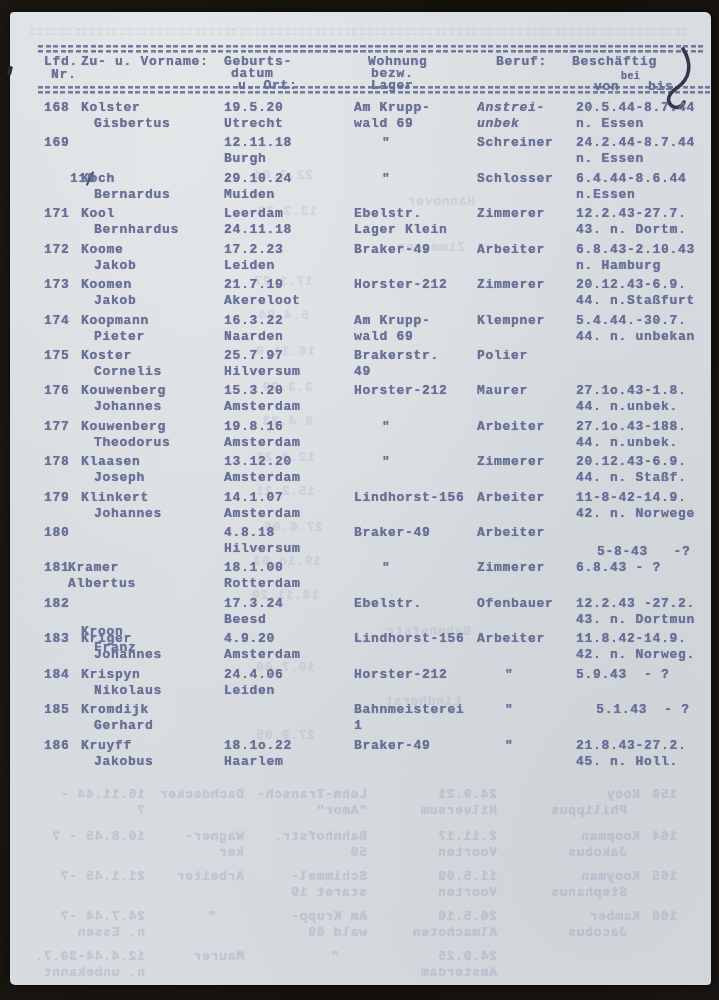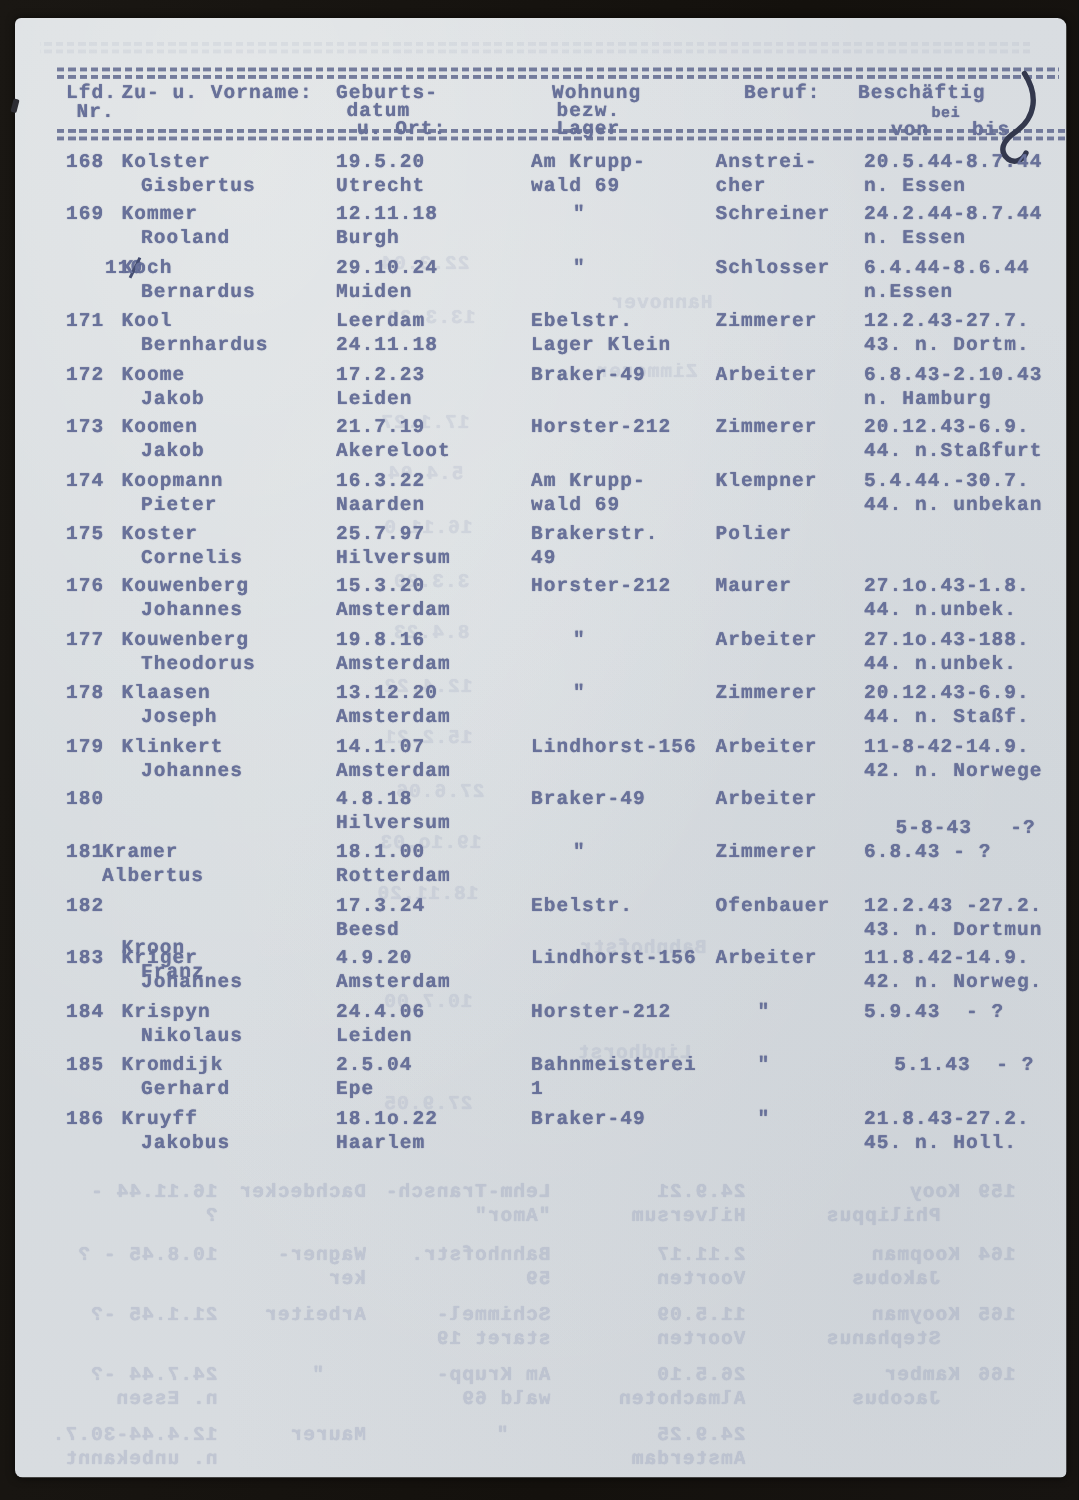--- a/index.html
+++ b/index.html
@@ -232,36 +232,32 @@
             <div class="ln ind">Gisbertus</div>
           </div>
           <div class="cell" style="left: 214px; width: 128px;">
             <div class="ln">19.5.20</div>
             <div class="ln">Utrecht</div>
           </div>
           <div class="cell" style="left: 344px; width: 122px;">
             <div class="ln">Am Krupp-</div>
             <div class="ln">wald 69</div>
           </div>
-          <div class="cell" style="left: 467px; width: 98px;">
+          <div class="cell" style="left: 467px; width: 98px; font-style: italic;">
             <div class="ln">Anstrei-</div>
-            <div class="ln">cher</div>
+            <div class="ln">unbek</div>
           </div>
           <div class="cell" style="left: 566px; width: 134px;">
             <div class="ln">20.5.44-8.7.44</div>
             <div class="ln">n. Essen</div>
           </div>
         </div>
         <div class="row" style="top: 123.42px;">
           <div class="cell" style="left: 34px; width: 40px;">
             <div class="ln">169</div>
-          </div>
-          <div class="cell" style="left: 71px; width: 142px;">
-            <div class="ln">Kommer</div>
-            <div class="ln ind">Rooland</div>
           </div>
           <div class="cell" style="left: 214px; width: 128px;">
             <div class="ln">12.11.18</div>
             <div class="ln">Burgh</div>
           </div>
           <div class="cell" style="left: 344px; width: 122px;">
             <div class="ln ditto">"</div>
           </div>
           <div class="cell" style="left: 467px; width: 98px;">
             <div class="ln">Schreiner</div>
@@ -609,24 +605,20 @@
           </div>
         </div>
         <div class="row" style="top: 690.14px;">
           <div class="cell" style="left: 34px; width: 40px;">
             <div class="ln">185</div>
           </div>
           <div class="cell" style="left: 71px; width: 142px;">
             <div class="ln">Kromdijk</div>
             <div class="ln ind">Gerhard</div>
           </div>
-          <div class="cell" style="left: 214px; width: 128px;">
-            <div class="ln">2.5.04</div>
-            <div class="ln">Epe</div>
-          </div>
           <div class="cell" style="left: 344px; width: 122px;">
             <div class="ln">Bahnmeisterei</div>
             <div class="ln">1</div>
           </div>
           <div class="cell" style="left: 467px; width: 98px;">
             <div class="ln ditto">"</div>
           </div>
           <div class="cell" style="left: 566px; width: 134px; text-align: center;">
             <div class="ln">5.1.43  - ?</div>
           </div>

